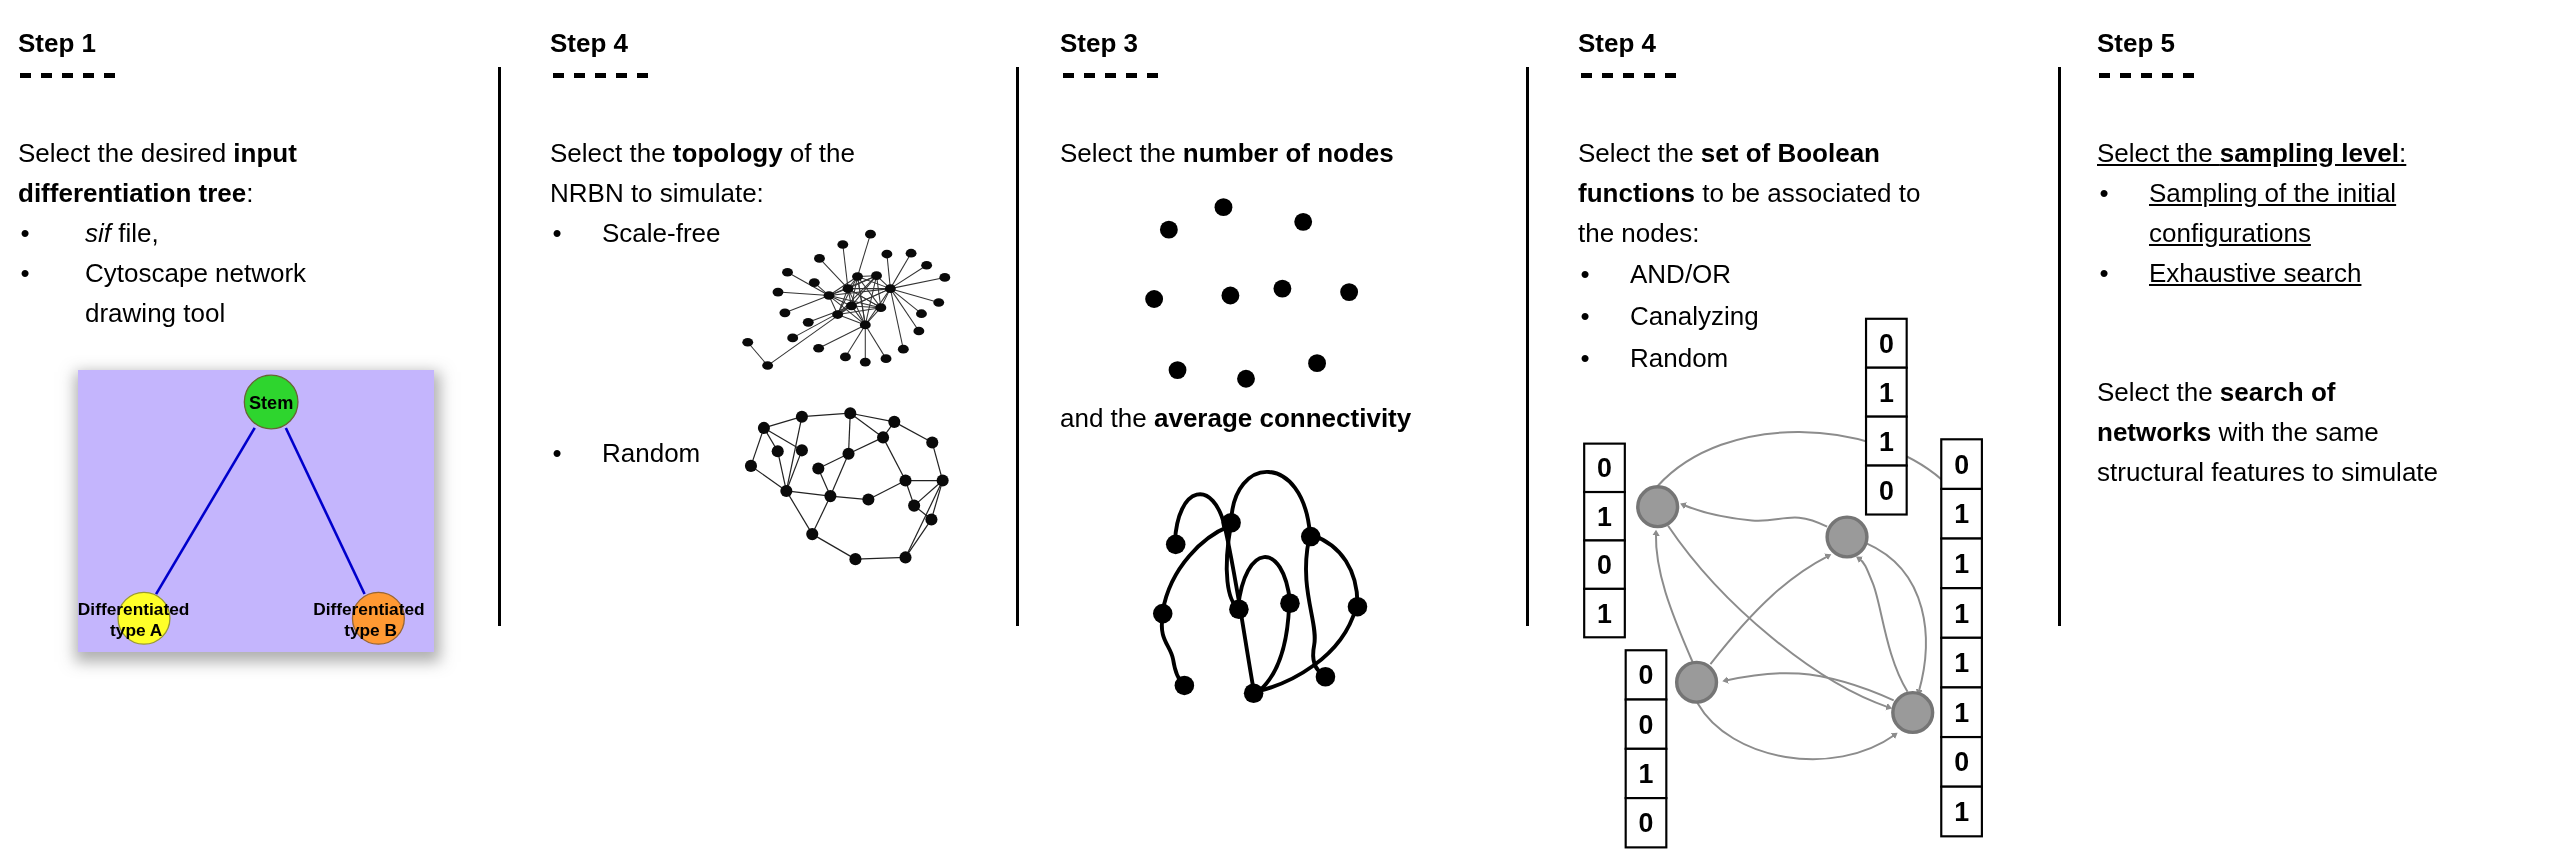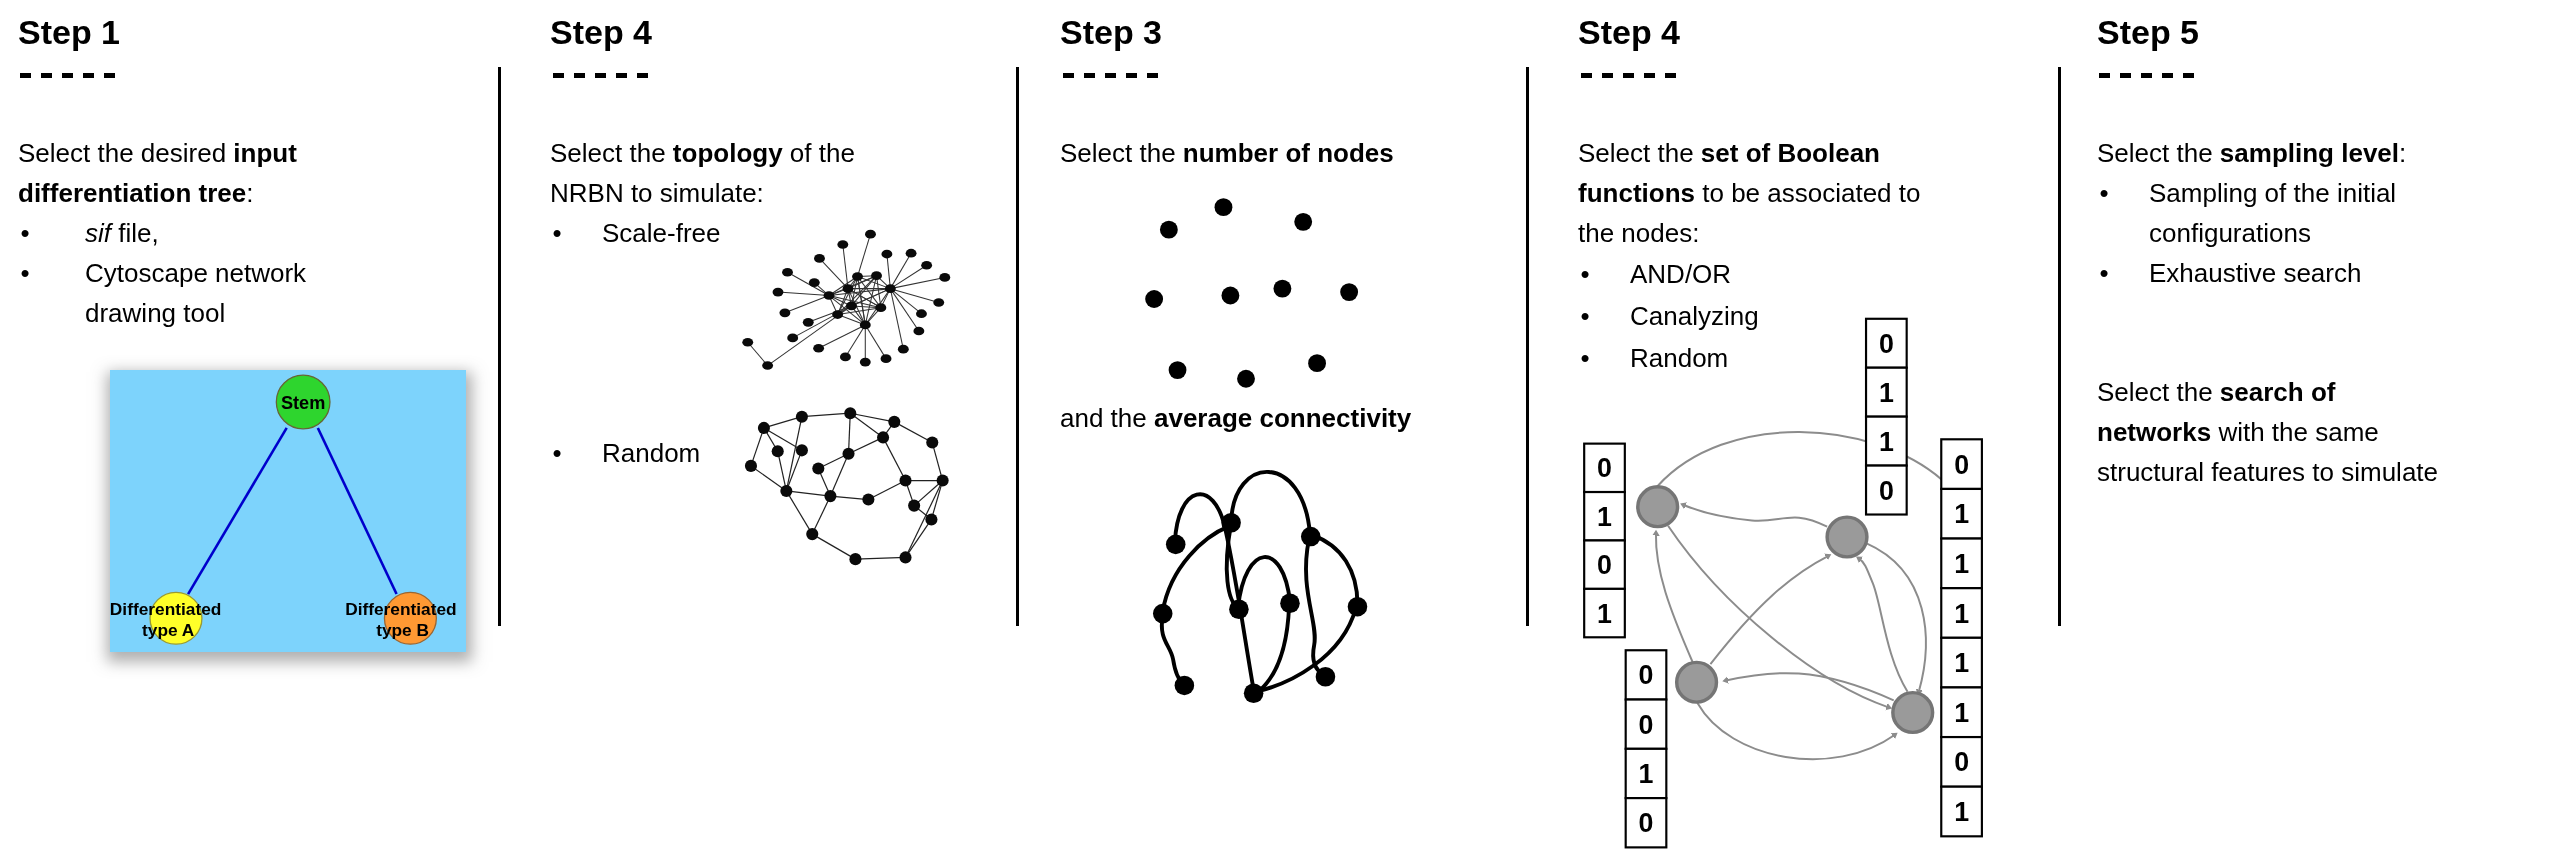--- a/index.html
+++ b/index.html
@@ -1,18 +1,18 @@
 <!DOCTYPE html>
 <html style="font-size:14px"><head>
 <meta charset="utf-8">
 <style>
 html,body{margin:0;padding:0;}
 body{width:2576px;height:851px;background:#fff;overflow:hidden;position:relative;
   font-family:"Liberation Sans",sans-serif;color:#000;}
-.h{position:absolute;top:12px;font-size:34px;font-weight:bold;line-height:40px;white-space:nowrap;}
+.h{position:absolute;top:23px;font-size:26px;font-weight:bold;line-height:40px;white-space:nowrap;}
 .dash{position:absolute;top:73px;width:95px;height:5.2px;
   background:repeating-linear-gradient(to right,#000 0 11.2px,transparent 11.2px 21px);}
 .txt{position:absolute;font-size:26px;line-height:40px;}
 .li{position:relative;padding-left:52px;}
 .li::before{content:"\2022";position:absolute;left:2.6px;}
 .li1{position:relative;padding-left:67px;}
 .li1::before{content:"\2022";position:absolute;left:2.6px;}
 .sep{position:absolute;top:67px;width:2.6px;height:559px;background:#000;}
 .abs{position:absolute;}
 </style>
@@ -56,30 +56,30 @@
 and the <b>average connectivity</b>
 </div>
 
 <div class="txt" style="left:1578px;top:133px;width:472px;">
 Select the <b>set of Boolean</b><br><b>functions</b> to be associated to<br>the nodes:
 <div class="li" style="line-height:42px;">AND/OR</div>
 <div class="li" style="line-height:42px;">Canalyzing</div>
 <div class="li" style="line-height:42px;">Random</div>
 </div>
 
-<div class="txt" style="left:2097px;top:133px;width:478px;">
+<div class="txt" style="left:2097px;top:133px;width:478px;text-decoration:underline;">
 Select the <b>sampling level</b>:
 <div class="li">Sampling of the initial<br>configurations</div>
 <div class="li">Exhaustive search</div>
 </div>
 <div class="txt" style="left:2097px;top:372px;width:478px;">
 Select the <b>search of</b><br><b>networks</b> with the same<br>structural features to simulate
 </div>
 
-<div id="g-tree" class="abs" style="left:78px;top:370px;width:356px;height:282px;background:#7dd3fc;box-shadow:1.7px 6px 14px 4.3px rgba(95,95,95,0.5);margin-left:32px;">
+<div id="g-tree" class="abs" style="left:78px;top:370px;width:356px;height:282px;background:#c4b5fd;box-shadow:1.7px 6px 14px 4.3px rgba(95,95,95,0.5);">
 <svg width="356" height="282" viewBox="0 0 411 326" style="position:absolute;left:0;top:0;">
 <line x1="204" y1="67" x2="90" y2="259" stroke="#0000cc" stroke-width="3"></line>
 <line x1="240" y1="67" x2="331" y2="259" stroke="#0000cc" stroke-width="3"></line>
 <circle cx="223" cy="37" r="31" fill="#2ed52e" stroke="#666633" stroke-width="1.5"></circle>
 <circle cx="76" cy="287" r="30" fill="#ffff29" stroke="#999933" stroke-width="1.5"></circle>
 <circle cx="347" cy="287" r="30" fill="#ff9933" stroke="#996633" stroke-width="1.5"></circle>
 <text x="223" y="45" font-size="21" font-weight="bold" text-anchor="middle" font-family="Liberation Sans">Stem</text>
 <text x="64" y="283" font-size="20" font-weight="bold" text-anchor="middle" font-family="Liberation Sans">Differentiated</text>
 <text x="67" y="307" font-size="20" font-weight="bold" text-anchor="middle" font-family="Liberation Sans">type A</text>
 <text x="336" y="283" font-size="20" font-weight="bold" text-anchor="middle" font-family="Liberation Sans">Differentiated</text>

